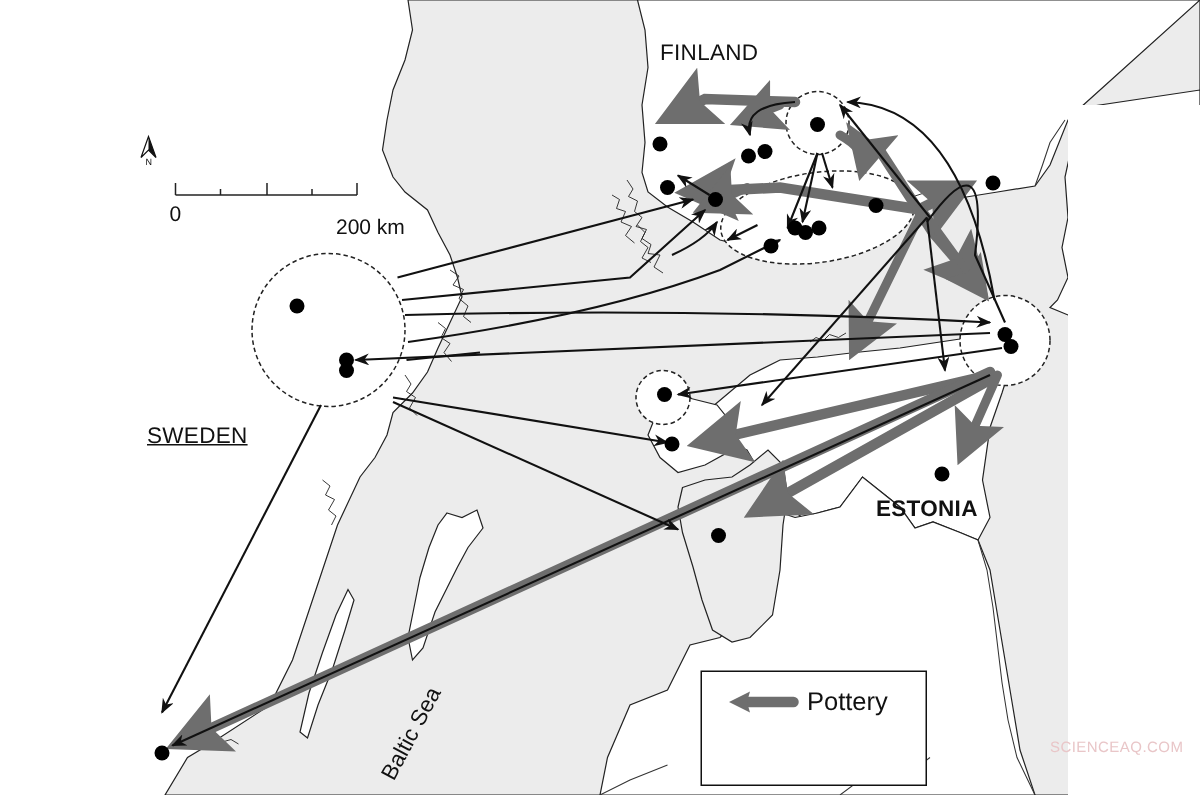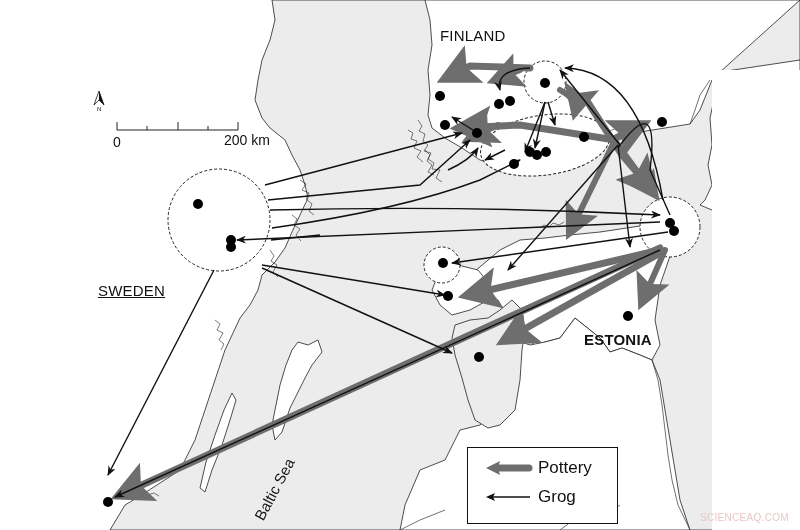--- a/index.html
+++ b/index.html
@@ -9,21 +9,21 @@
   .country { font-size: 15px; letter-spacing: 0.2px; }
   .sea-label { font-size: 15px; transform: rotate(-62deg); transform-origin: left bottom; }
   .scale-label { font-size: 14px; }
   .north-n { font-size: 6px; }
   .legend {
     position: absolute; left: 467px; top: 447px; width: 151px; height: 77px;
     border: 1.5px solid #111; background: #fff; box-sizing: border-box;
   }
   .legend-row { position: absolute; left: 16px; display: flex; align-items: center; }
   .legend-row .txt { font-size: 17px; color: #111; margin-left: 4px; }
-  .watermark { position: absolute; left: 700px; top: 512px; font-size: 10px; color: #e9c6c8; letter-spacing: 0.3px; }
+  .watermark { position: absolute; left: 700px; top: 493px; font-size: 10px; color: #e9c6c8; letter-spacing: 0.3px; }
 </style>
 </head>
 <body>
 
 <svg id="map" viewBox="0 0 800 530" xmlns="http://www.w3.org/2000/svg">
   <defs>
     <marker id="grogHead" markerWidth="10" markerHeight="8" refX="9" refY="4" orient="auto" markerUnits="userSpaceOnUse">
       <path d="M0,0 L10,4 L0,8 L3,4 Z" fill="#111"></path>
     </marker>
     <marker id="potHead" markerWidth="6" markerHeight="6" refX="4.5" refY="3" orient="auto">
@@ -176,32 +176,25 @@
 </svg>
 
 <div class="label country" style="left:440px; top:27px;">FINLAND</div>
 <div class="label country" style="left:98px; top:282px;text-decoration:underline;">SWEDEN</div>
 <div class="label country" style="left:584px; top:331px;font-weight:bold;">ESTONIA</div>
 <div class="label sea-label" style="left:266px; top:506px;">Baltic Sea</div>
 
 <div class="label north-n" style="left:97px; top:106px;">N</div>
 
 <div class="label scale-label" style="left:113px; top:134px;">0</div>
-<div class="label scale-label" style="left:224px; top:132px;text-align:center;">200 km</div>
+<div class="label scale-label" style="left:224px; top:143px;text-align:center;">200 km</div>
 
 <div class="legend">
   <div class="legend-row" style="top:10px;">
     <svg width="50" height="16">
       <path d="M12,8 L45,8" stroke="#6e6e6e" stroke-width="7" stroke-linecap="round"></path>
       <path d="M2,8 L16,1 L14,8 L16,15 Z" fill="#6e6e6e"></path>
     </svg>
     <span class="txt">Pottery</span>
   </div>
-  <div class="legend-row" style="top:39px;">
-    <svg width="50" height="16">
-      <path d="M4,8 L46,8" stroke="#111" stroke-width="1.4"></path>
-      <path d="M2,8 L11,4 L9,8 L11,12 Z" fill="#111"></path>
-    </svg>
-    <span class="txt">Grog</span>
-  </div>
 </div>
 
 <div class="watermark">SCIENCEAQ.COM</div>
 
 </body></html>

